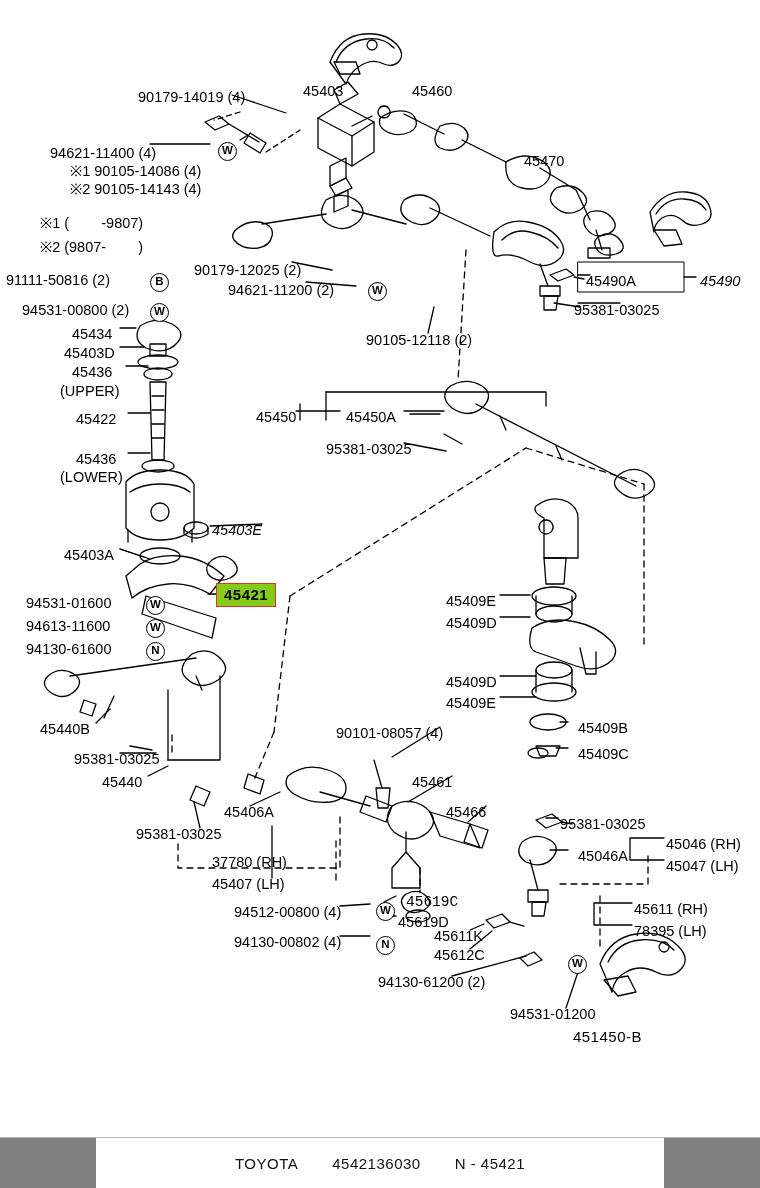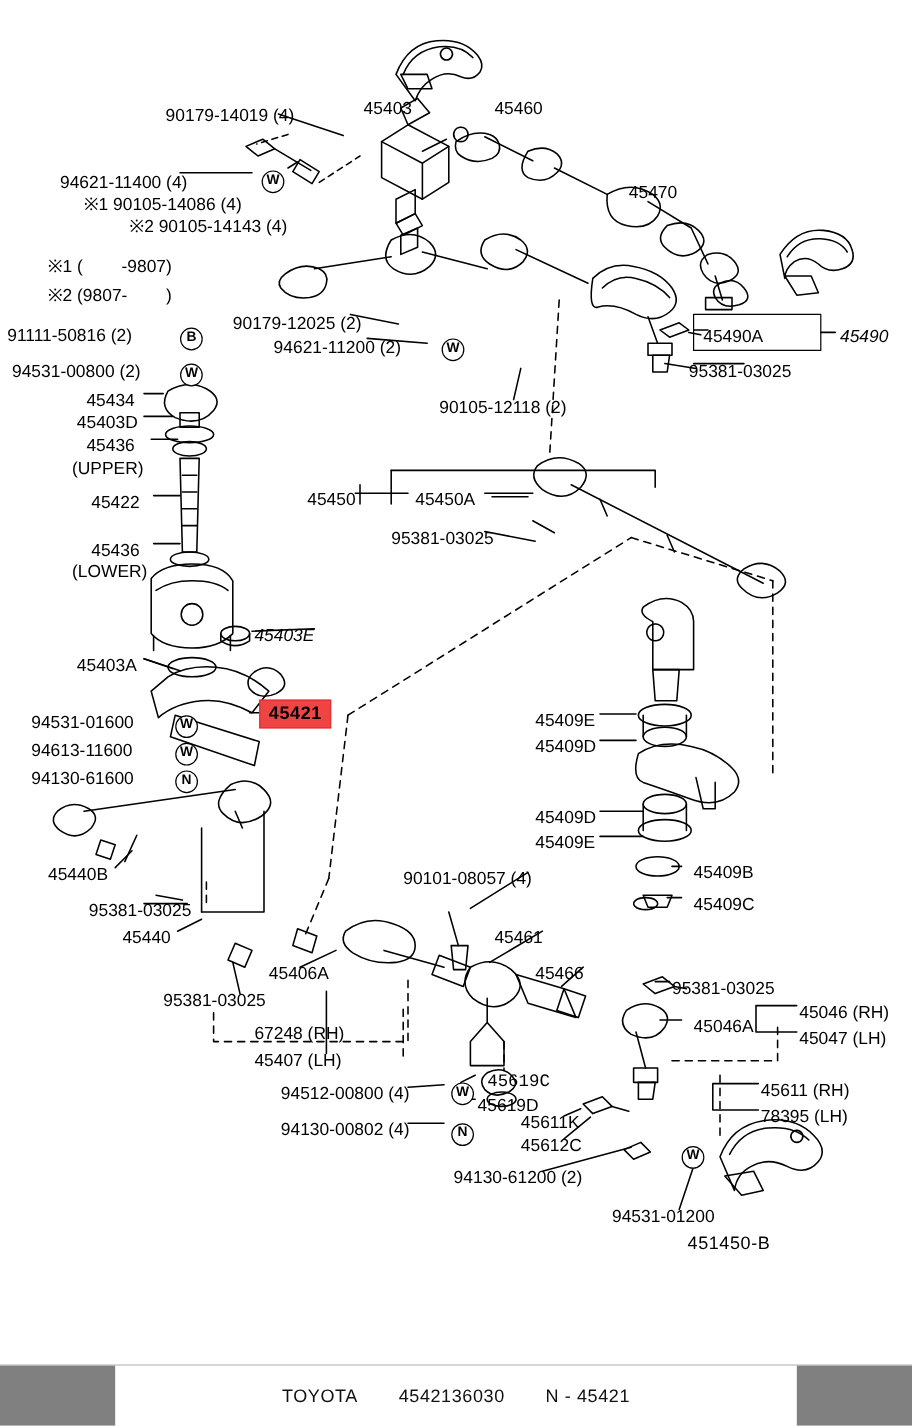--- a/index.html
+++ b/index.html
@@ -18,21 +18,21 @@
     position:absolute;
     font-family:"Liberation Sans", sans-serif;
     font-size:14.5px;
     color:#000;
     white-space:pre;
     letter-spacing:0px;
     line-height:18px;
   }
   .highlight{
     position:absolute;
-    background:#ef4444;
+    background:#84cc16;
     border:1.4px solid #e03030;
     color:#000;
     font-size:15px;
     font-weight:bold;
     padding:2px 7px 3px 7px;
     letter-spacing:0.5px;
   }
   .footer{
     position:absolute;left:0;bottom:0;width:760px;height:68px;
     background:#fff;
@@ -264,31 +264,31 @@
       <path d="M216 594 l-8 0"></path>
 
     </g>
   </svg>
 
   <div class="lbl" style="left:138px;top:88px;">90179-14019 (4)</div>
   <div class="lbl" style="left:303px;top:82px;">45403</div>
   <div class="lbl" style="left:412px;top:82px;">45460</div>
   <div class="lbl" style="left:50px;top:144px;">94621-11400 (4)</div>
   <div class="lbl" style="left:70px;top:162px;">※1 90105-14086 (4)</div>
-  <div class="lbl" style="left:70px;top:180px;margin-left:38px;">※2 90105-14143 (4)</div>
+  <div class="lbl" style="left:70px;top:180px;">※2 90105-14143 (4)</div>
   <div class="lbl" style="left:524px;top:152px;">45470</div>
   <div class="lbl" style="left:40px;top:214px;">※1 (        -9807)</div>
   <div class="lbl" style="left:40px;top:238px;">※2 (9807-        )</div>
   <div class="lbl" style="left:194px;top:261px;">90179-12025 (2)</div>
   <div class="lbl" style="left:228px;top:281px;">94621-11200 (2)</div>
   <div class="lbl" style="left:586px;top:272px;">45490A</div>
   <div class="lbl" style="left:700px;top:272px;font-style:italic;">45490</div>
   <div class="lbl" style="left:574px;top:301px;">95381-03025</div>
   <div class="lbl" style="left:6px;top:271px;">91111-50816 (2)</div>
-  <div class="lbl" style="left:10px;top:301px;">94531-00800 (2)</div>
+  <div class="lbl" style="left:22px;top:301px;">94531-00800 (2)</div>
   <div class="lbl" style="left:366px;top:331px;">90105-12118 (2)</div>
   <div class="lbl" style="left:72px;top:325px;">45434</div>
   <div class="lbl" style="left:64px;top:344px;">45403D</div>
   <div class="lbl" style="left:72px;top:363px;">45436</div>
   <div class="lbl" style="left:60px;top:382px;">(UPPER)</div>
   <div class="lbl" style="left:76px;top:410px;">45422</div>
   <div class="lbl" style="left:76px;top:450px;">45436</div>
   <div class="lbl" style="left:60px;top:468px;">(LOWER)</div>
   <div class="lbl" style="left:256px;top:408px;">45450</div>
   <div class="lbl" style="left:346px;top:408px;">45450A</div>
@@ -309,21 +309,21 @@
   <div class="lbl" style="left:102px;top:773px;">45440</div>
   <div class="lbl" style="left:336px;top:724px;">90101-08057 (4)</div>
   <div class="lbl" style="left:412px;top:773px;">45461</div>
   <div class="lbl" style="left:446px;top:803px;">45466</div>
   <div class="lbl" style="left:560px;top:815px;">95381-03025</div>
   <div class="lbl" style="left:666px;top:835px;">45046 (RH)</div>
   <div class="lbl" style="left:666px;top:857px;">45047 (LH)</div>
   <div class="lbl" style="left:578px;top:847px;">45046A</div>
   <div class="lbl" style="left:224px;top:803px;">45406A</div>
   <div class="lbl" style="left:136px;top:825px;">95381-03025</div>
-  <div class="lbl" style="left:212px;top:853px;">67248 (RH)</div>
+  <div class="lbl" style="left:212px;top:853px;">37780 (RH)</div>
   <div class="lbl" style="left:212px;top:875px;">45407 (LH)</div>
   <div class="lbl" style="left:634px;top:900px;">45611 (RH)</div>
   <div class="lbl" style="left:634px;top:922px;">78395 (LH)</div>
   <div class="lbl" style="left:234px;top:903px;">94512-00800 (4)</div>
   <div class="lbl" style="left:406px;top:893px;font-family:Liberation Mono, monospace;">45619C</div>
   <div class="lbl" style="left:398px;top:913px;">45619D</div>
   <div class="lbl" style="left:434px;top:927px;">45611K</div>
   <div class="lbl" style="left:434px;top:946px;">45612C</div>
   <div class="lbl" style="left:234px;top:933px;">94130-00802 (4)</div>
   <div class="lbl" style="left:378px;top:973px;">94130-61200 (2)</div>

